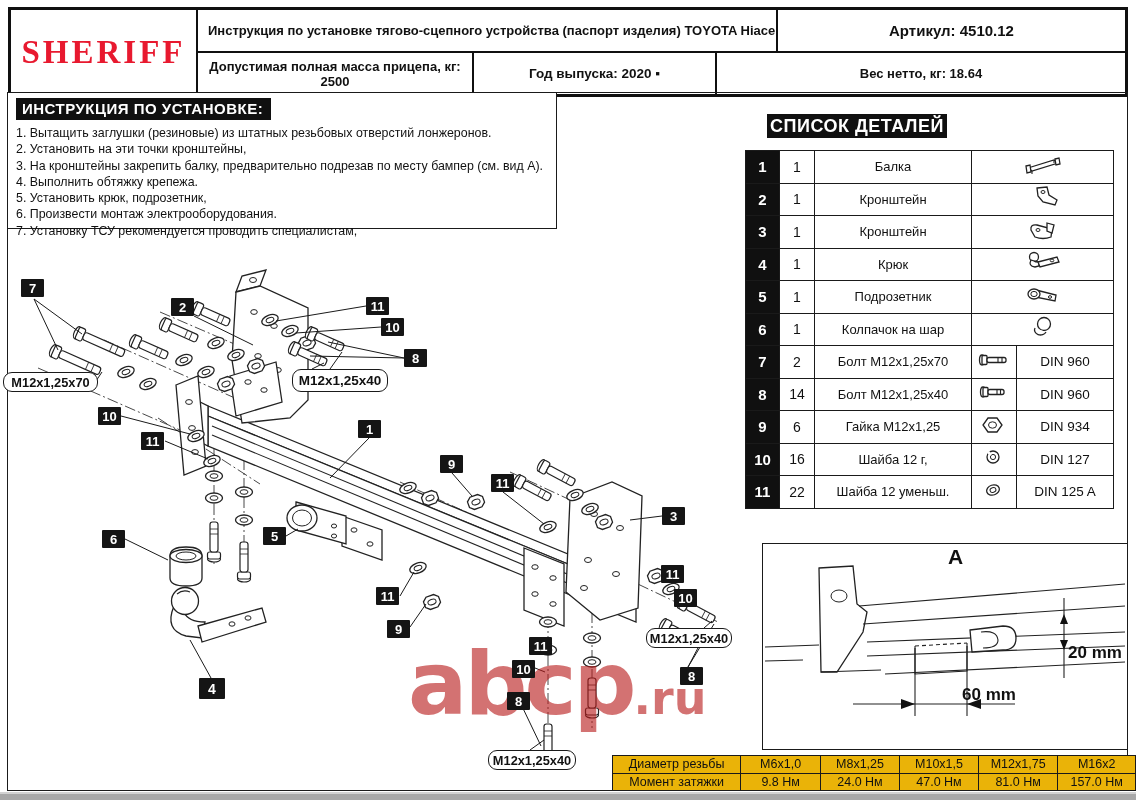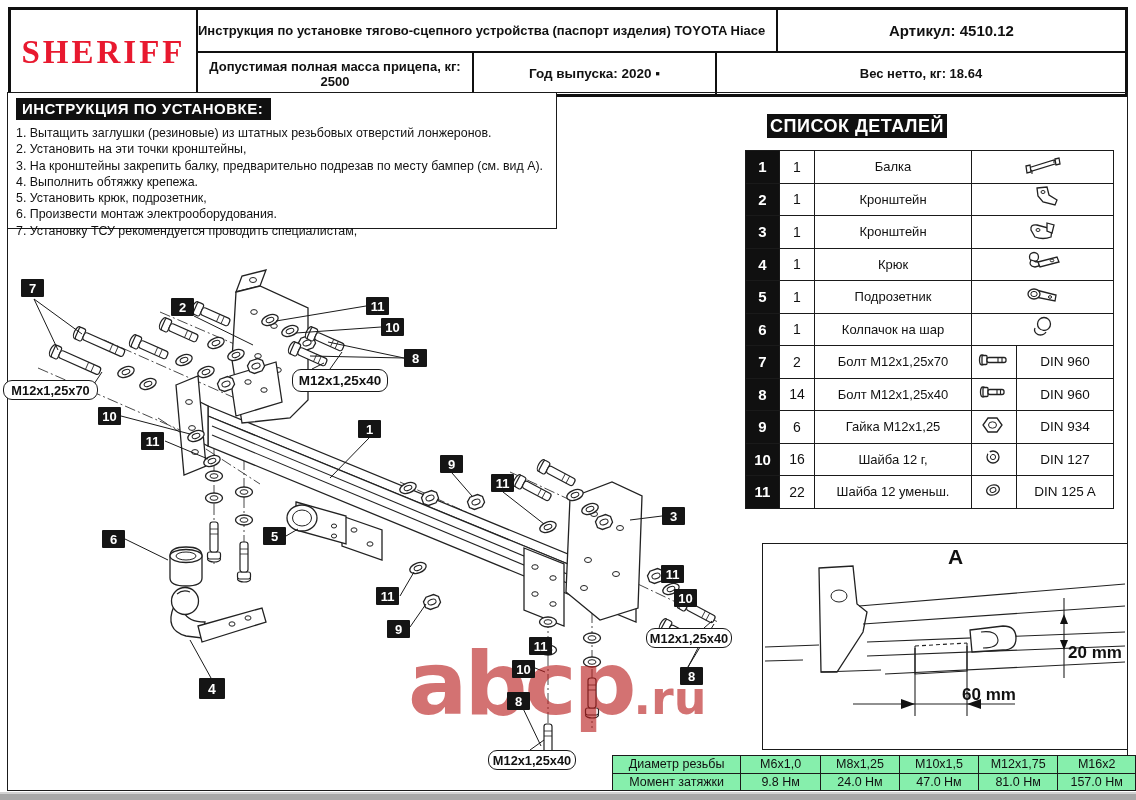--- a/index.html
+++ b/index.html
@@ -7,21 +7,21 @@
   .abs{position:absolute;}
   
   .hdr{left:8px;top:7px;width:1120px;height:90px;border:3px solid #101010;box-sizing:border-box;display:flex;background:#fff;}
   .hdr .brand-cell{width:185px;border-right:2px solid #101010;display:flex;align-items:center;justify-content:center;}
   .brand-text{font-family:"Liberation Serif",serif;font-weight:bold;font-size:33px;letter-spacing:3px;color:#e8192f;}
   .hdr-right{flex:1;display:flex;flex-direction:column;}
   .hdr-row{display:flex;flex:1;align-items:stretch;}
   .hdr-row.first{border-bottom:2px solid #101010;}
   .hcell{display:flex;align-items:center;justify-content:center;font-weight:bold;font-size:13px;box-sizing:border-box;text-align:center;}
   .hcell.bl{border-left:2px solid #101010;}
-  .hc-title{width:578px;justify-content:flex-start;text-align:left;}
+  .hc-title{width:578px;justify-content:flex-start;padding-left:10px;text-align:left;}
   .hc-sheet{width:121px;font-size:14px;}
   .hc-article{flex:1;font-size:15px;}
   .hc-mass{width:274px;}
   .hc-year{width:243px;font-size:13.5px;}
   .hc-load{width:269px;}
   .hc-net{flex:1;}
   
   .frame{left:7px;top:92px;width:1121px;height:699px;border:1.5px solid #1a1a1a;box-sizing:border-box;}
   .instr-box{left:7px;top:92px;width:550px;height:137px;border:1.5px solid #1a1a1a;box-sizing:border-box;background:#fff;padding:5px 8px;}
   .instr-title{display:inline-block;background:#101010;color:#fff;font-weight:bold;font-size:15px;padding:2px 8px 3px 6px;letter-spacing:0.5px;}
@@ -33,21 +33,21 @@
   td.numc{width:33px;background:#101010;color:#fff;font-weight:bold;font-size:15px;}
   td.qtyc{width:34px;font-size:14px;}
   td.namec{width:156px;font-size:13px;}
   td.iconc{width:44px;}
   td.dinc{width:96px;font-size:13.5px;}
   
   .aview{left:762px;top:543px;width:366px;height:207px;border:1.5px solid #1a1a1a;box-sizing:border-box;background:#fff;}
   .aletter{left:948px;top:547px;font-size:21px;font-weight:bold;}
   .dimtxt{font-size:17px;font-weight:bold;}
   
-  table.torque{left:612px;top:755px;position:absolute;border-collapse:collapse;table-layout:fixed;background:#86efac;}
+  table.torque{left:612px;top:755px;position:absolute;border-collapse:collapse;table-layout:fixed;background:#eab308;}
   table.torque td{border:1.3px solid #1a1a1a;height:16.5px;font-size:12.5px;text-align:center;padding:0 2px;}
   
   .dwg{left:8px;top:230px;}
   .co{position:absolute;width:23px;height:18px;background:#151515;color:#fff;font-weight:bold;font-size:13px;display:flex;align-items:center;justify-content:center;z-index:5;border-radius:1px;}
   .plabel{position:absolute;height:20px;border:1.6px solid #1a1a1a;border-radius:9px;background:#fff;font-size:12.8px;font-weight:bold;display:flex;align-items:center;justify-content:center;z-index:5;box-sizing:border-box;}
   .watermark{left:408px;top:632px;z-index:4;color:#b91c1c;opacity:0.62;font-family:"DejaVu Sans",sans-serif;font-weight:bold;white-space:nowrap;pointer-events:none;}
   .watermark .wm-main{font-size:88px;letter-spacing:-3px;}
   .watermark .wm-suffix{font-size:46px;}
   .botbar{left:0;top:792px;width:1136px;height:8px;background:#a8a8a8;border-top:2px solid #d2d2d2;box-sizing:border-box;}
   svg .ln{stroke:#222;stroke-width:1.1;fill:none;}
@@ -441,21 +441,21 @@
 <span class="co" style="left:376px;top:587px">11</span>
 <span class="co" style="left:387px;top:620px">9</span>
 <span class="co" style="left:661px;top:565px">11</span>
 <span class="co" style="left:674px;top:589px">10</span>
 <span class="co" style="left:680px;top:667px">8</span>
 <span class="co" style="left:529px;top:637px">11</span>
 <span class="co" style="left:512px;top:660px">10</span>
 <span class="co" style="left:507px;top:692px">8</span>
 <span class="co" style="left:199px;top:678px;width:26px;height:21px;font-size:14px">4</span>
 
-<span class="plabel" style="left:3px;top:380px;width:95px">M12x1,25x70</span>
+<span class="plabel" style="left:3px;top:372px;width:95px">M12x1,25x70</span>
 <span class="plabel" style="left:292px;top:369px;width:96px;height:23px;font-size:13.5px">M12x1,25x40</span>
 <span class="plabel" style="left:646px;top:628px;width:86px">M12x1,25x40</span>
 <span class="plabel" style="left:488px;top:750px;width:88px">M12x1,25x40</span>
 
 <div class="abs aview">
   <svg width="363" height="204" viewBox="0 0 363 204">
 
     <path class="part" d="M56,24 L90,22 L94,60 L104,68 L100,88 L74,128 L58,128 Z" fill="none"></path>
     <ellipse class="hole" cx="76" cy="52" rx="8" ry="6"></ellipse>
 

